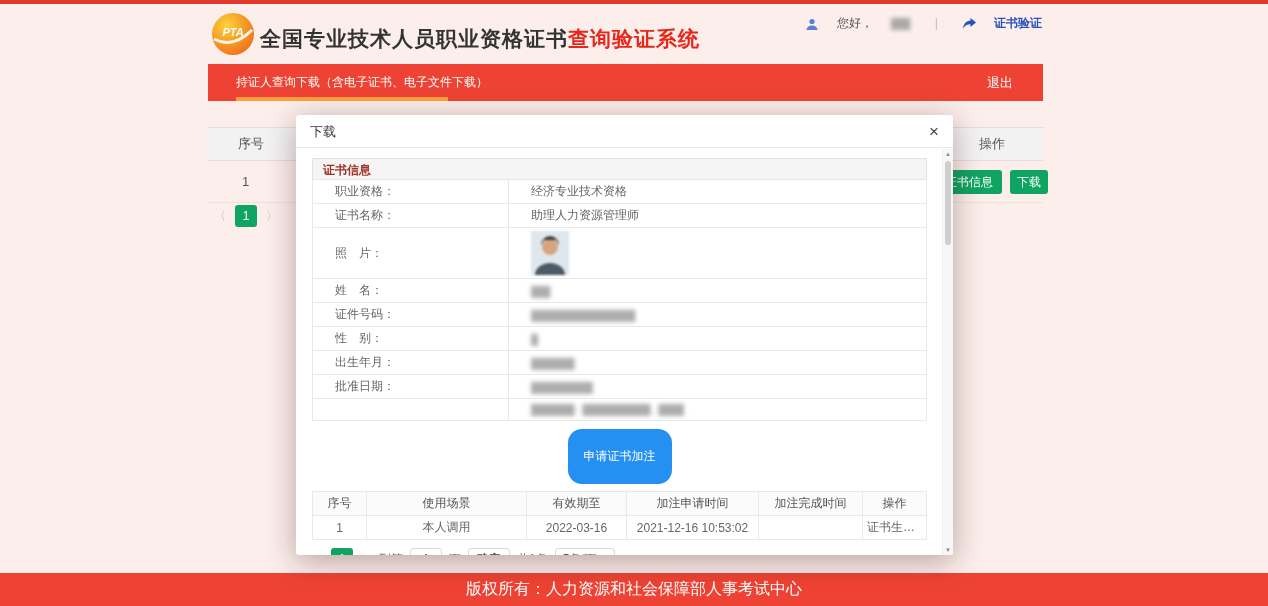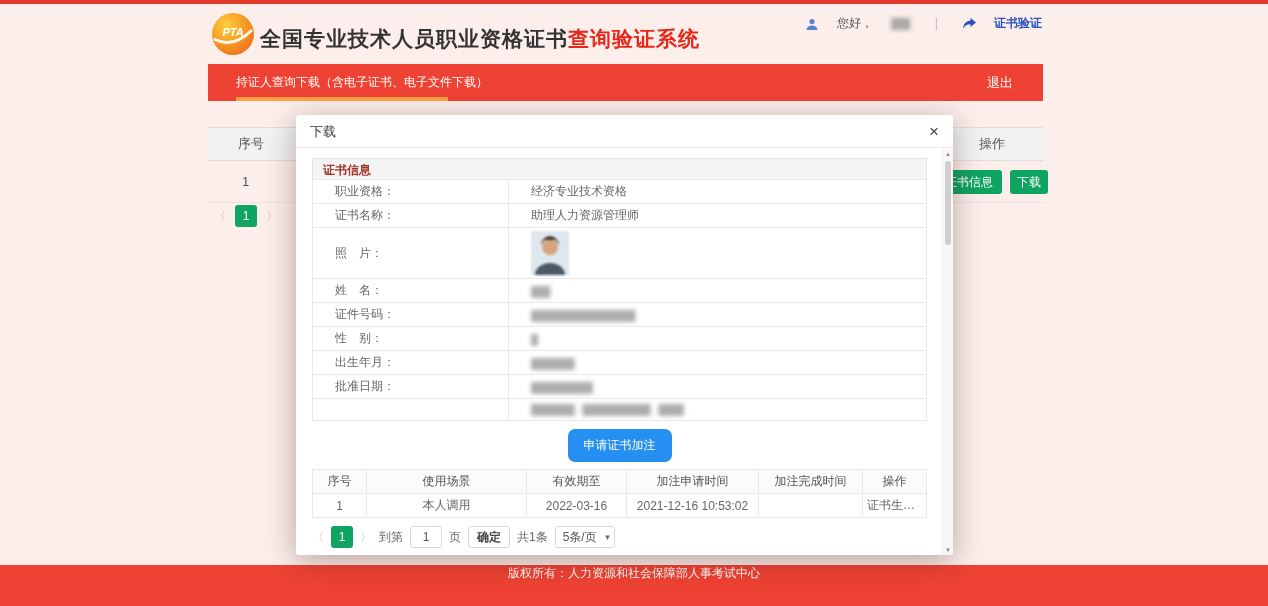--- a/index.html
+++ b/index.html
@@ -50,41 +50,41 @@
 
   .info-table { width:100%; border-collapse:collapse; margin-top:-1px; table-layout:fixed; }
   .info-table td { border:1px solid #e8e8e8; font-size:12px; color:#666; padding:3px 22px; height:14px; }
   .info-table col.c-lbl { width:196px; }
   .photo-cell { height:48px; }
   .photo { width:38px; height:44px; filter:blur(1px); display:block; }
 
   .red-blur { color:#8b8b8b; filter:blur(2px); opacity:.7; font-size:10px; letter-spacing:-1px; }
 
   .btn-row { text-align:center; margin:8px 0; }
-  .blue-btn { background:#2590f2; color:#fff; border:none; border-radius:7px; font-size:12px; padding:8px 16px; cursor:pointer; font-family:inherit; }
+  .blue-btn { background:#2590f2; color:#fff; border:none; border-radius:14px; font-size:12px; padding:19px 16px; cursor:pointer; font-family:inherit; }
 
   .anno-table { width:100%; border-collapse:collapse; margin-top:-1px; table-layout:fixed; }
   .anno-table th,.anno-table td { border:1px solid #e8e8e8; font-size:12px; padding:3px 4px; height:14px; text-align:center; font-weight:normal; }
   .anno-table th { color:#555; background:#fbfbfb; }
   .anno-table td { color:#666; }
   .anno-action { color:#e8453a; cursor:pointer; white-space:nowrap; overflow:hidden; text-overflow:ellipsis; }
 
   .m-pager { display:flex; align-items:center; gap:7px; margin-top:8px; font-size:12px; color:#666; }
   .pg-input { width:26px; height:18px; border:1px solid #d9d9d9; border-radius:3px; text-align:center; font-size:12px; color:#555; font-family:inherit; box-sizing:content-box; }
   .pg-confirm { height:22px; border:1px solid #d9d9d9; border-radius:3px; background:#fff; font-size:12px; color:#444; font-weight:bold; padding:0 8px; cursor:pointer; font-family:inherit; }
   .pg-select { position:relative; height:20px; line-height:20px; border:1px solid #d9d9d9; border-radius:3px; padding:0 17px 0 7px; cursor:pointer; color:#555; }
   .pg-select .caret { position:absolute; right:4px; top:0; font-size:9px; color:#666; }
 
   .modal-sb { position:absolute; top:34px; right:0; bottom:0; width:10px; background:#f7f7f7; border-left:1px solid #eee; border-bottom-right-radius:3px; }
   .sb-up,.sb-down { position:absolute; left:0; width:10px; text-align:center; font-size:6px; color:#888; cursor:pointer; }
   .sb-up { top:2px; } .sb-down { bottom:2px; }
   .sb-thumb { position:absolute; left:2px; top:12px; width:6px; height:84px; background:#cfcfcf; border-radius:3px; cursor:pointer; }
 
-  .footer { position:absolute; left:0; bottom:0; width:100%; height:41px; background:#ee4334; color:#fff; font-size:12px;
-            display:flex; align-items:flex-start; justify-content:center; }
+  .footer { position:absolute; left:0; bottom:0; width:100%; height:33px; background:#ee4334; color:#fff; font-size:16px;
+            display:flex; align-items:center; justify-content:center; }
 </style>
 </head>
 <body>
 
 <div class="page">
 
   <div class="top-strip"></div>
 
   <div class="logo">
     <svg width="44" height="44" viewBox="0 0 44 44">

